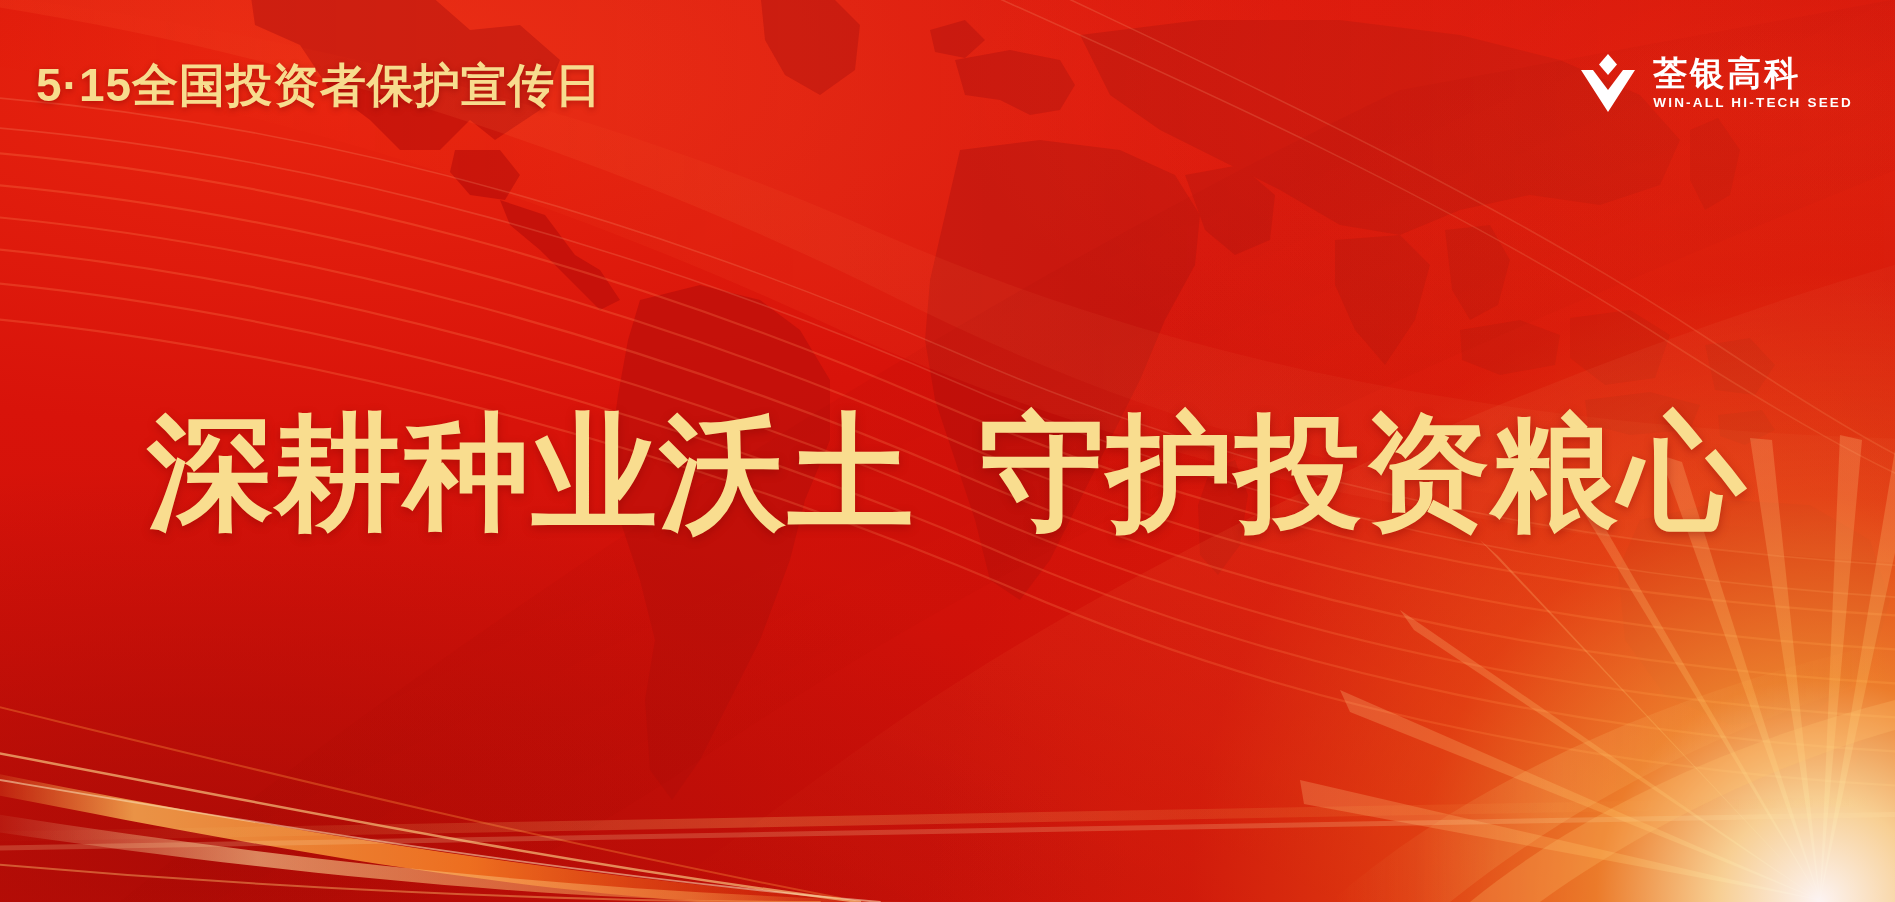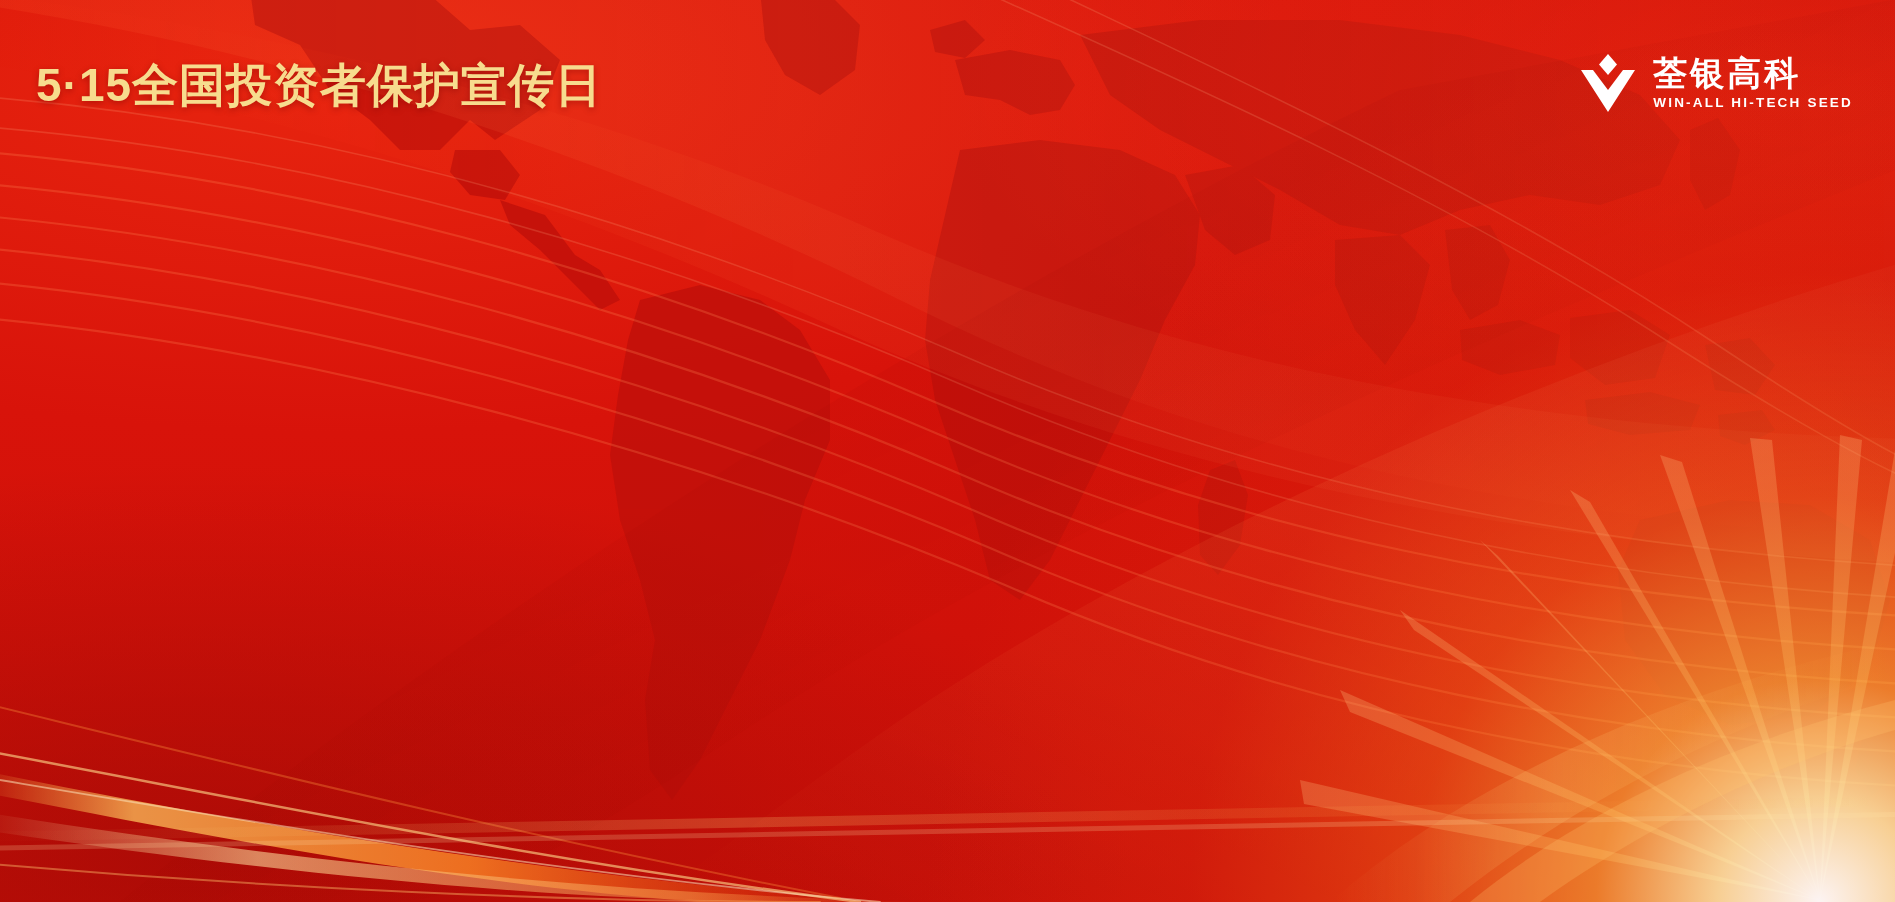--- a/index.html
+++ b/index.html
@@ -276,15 +276,18 @@
     <svg class="logo-mark" viewBox="0 0 58 62">
       <polygon points="29,2 38,12.5 29,23 20,12.5" fill="#ffffff"></polygon>
       <polygon points="2,18 14,18 29,38 44,18 56,18 29,60" fill="#ffffff"></polygon>
     </svg>
     <div class="logo-words">
       <div class="logo-cn">荃银高科</div>
       <div class="logo-en">WIN-ALL HI-TECH SEED</div>
     </div>
   </div>
 
+  <div class="headline">
+    <span>深耕种业沃土</span><span class="gap"></span><span>守护投资粮心</span>
+  </div>
 
 
 </div>
 
 </body></html>

